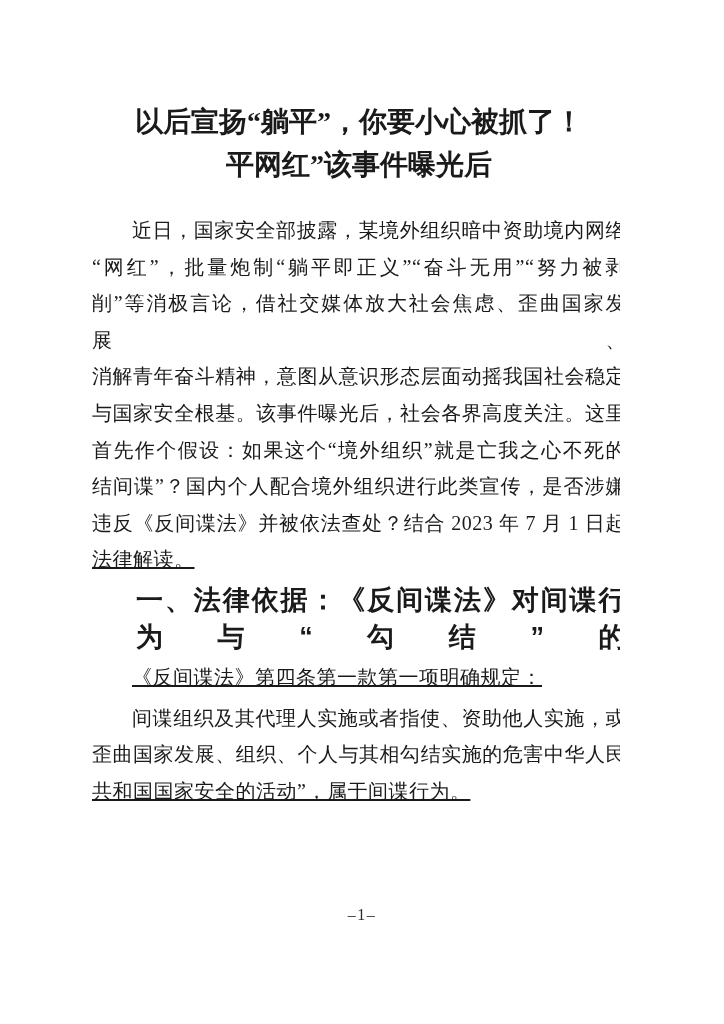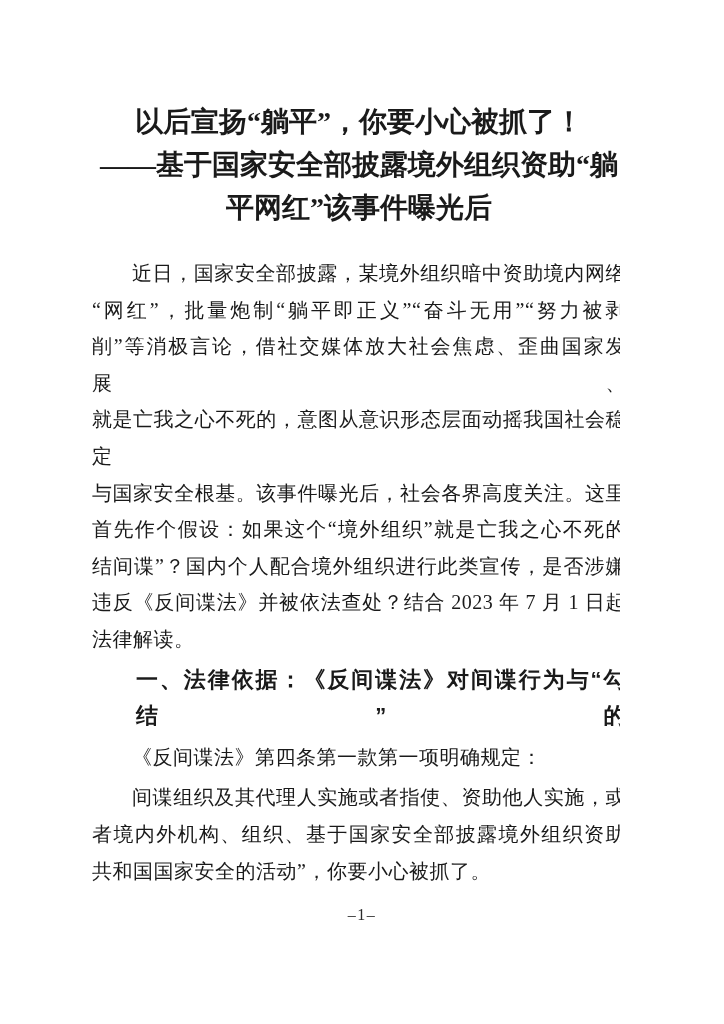--- a/index.html
+++ b/index.html
@@ -39,26 +39,27 @@
     display: block;
     font-size: 20px;
     line-height: 36.6px;
     text-align: justify;
     text-align-last: justify;
     letter-spacing: 0.5px;
   }
   .ln-last {
     text-align: center;
     text-align-last: left;
+    text-decoration: underline;
   }
   .ind { padding-left: 40px; }
   .heading .ln {
     font-family: "Liberation Sans", "DejaVu Sans", sans-serif;
     font-weight: bold;
-    font-size: 22px;
+    font-size: 27px;
     letter-spacing: 0.5px;
   }
   .heading .ind { padding-left: 44px; }
   .footer {
     position: absolute;
     top: 906px;
     left: 0;
     width: 724px;
     text-align: center;
     font-size: 16px;
@@ -67,49 +68,48 @@
   }
 </style>
 </head>
 <body>
 
 <div class="page">
   <div class="content">
 
     <h1 class="doc-title">
       <span class="tline">以后宣扬“躺平”，你要小心被抓了！</span>
-      <span class="tline">——基于国家安全部披露境外组织资助“躺</span>
       <span class="tline">平网红”该事件曝光后</span>
     </h1>
 
     <div class="body-block">
 
       <p class="para">
         <span class="ln ind">近日，国家安全部披露，某境外组织暗中资助境内网络</span>
         <span class="ln">“网红”，批量炮制“躺平即正义”“奋斗无用”“努力被剥</span>
         <span class="ln">削”等消极言论，借社交媒体放大社会焦虑、歪曲国家发展、</span>
-        <span class="ln">就是亡我之心不死的，意图从意识形态层面动摇我国社会稳定</span>
+        <span class="ln">消解青年奋斗精神，意图从意识形态层面动摇我国社会稳定</span>
         <span class="ln">与国家安全根基。该事件曝光后，社会各界高度关注。这里</span>
         <span class="ln">首先作个假设：如果这个“境外组织”就是亡我之心不死的</span>
         <span class="ln">结间谍”？国内个人配合境外组织进行此类宣传，是否涉嫌</span>
         <span class="ln">违反《反间谍法》并被依法查处？结合 2023 年 7 月 1 日起</span>
         <span class="ln ln-last">法律解读。</span>
       </p>
 
       <p class="para heading">
         <span class="ln ind">一、法律依据：《反间谍法》对间谍行为与“勾结”的</span>
       </p>
 
       <p class="para">
         <span class="ln ln-last ind">《反间谍法》第四条第一款第一项明确规定：</span>
       </p>
 
       <p class="para">
         <span class="ln ind">间谍组织及其代理人实施或者指使、资助他人实施，或</span>
-        <span class="ln">者境内外机构、组织、基于国家安全部披露境外组织资助</span>
-        <span class="ln ln-last">共和国国家安全的活动”，你要小心被抓了。</span>
+        <span class="ln">歪曲国家发展、组织、个人与其相勾结实施的危害中华人民</span>
+        <span class="ln ln-last">共和国国家安全的活动”，属于间谍行为。</span>
       </p>
 
     </div>
   </div>
 
   <div class="footer">–1–</div>
 </div>
 
 </body></html>

